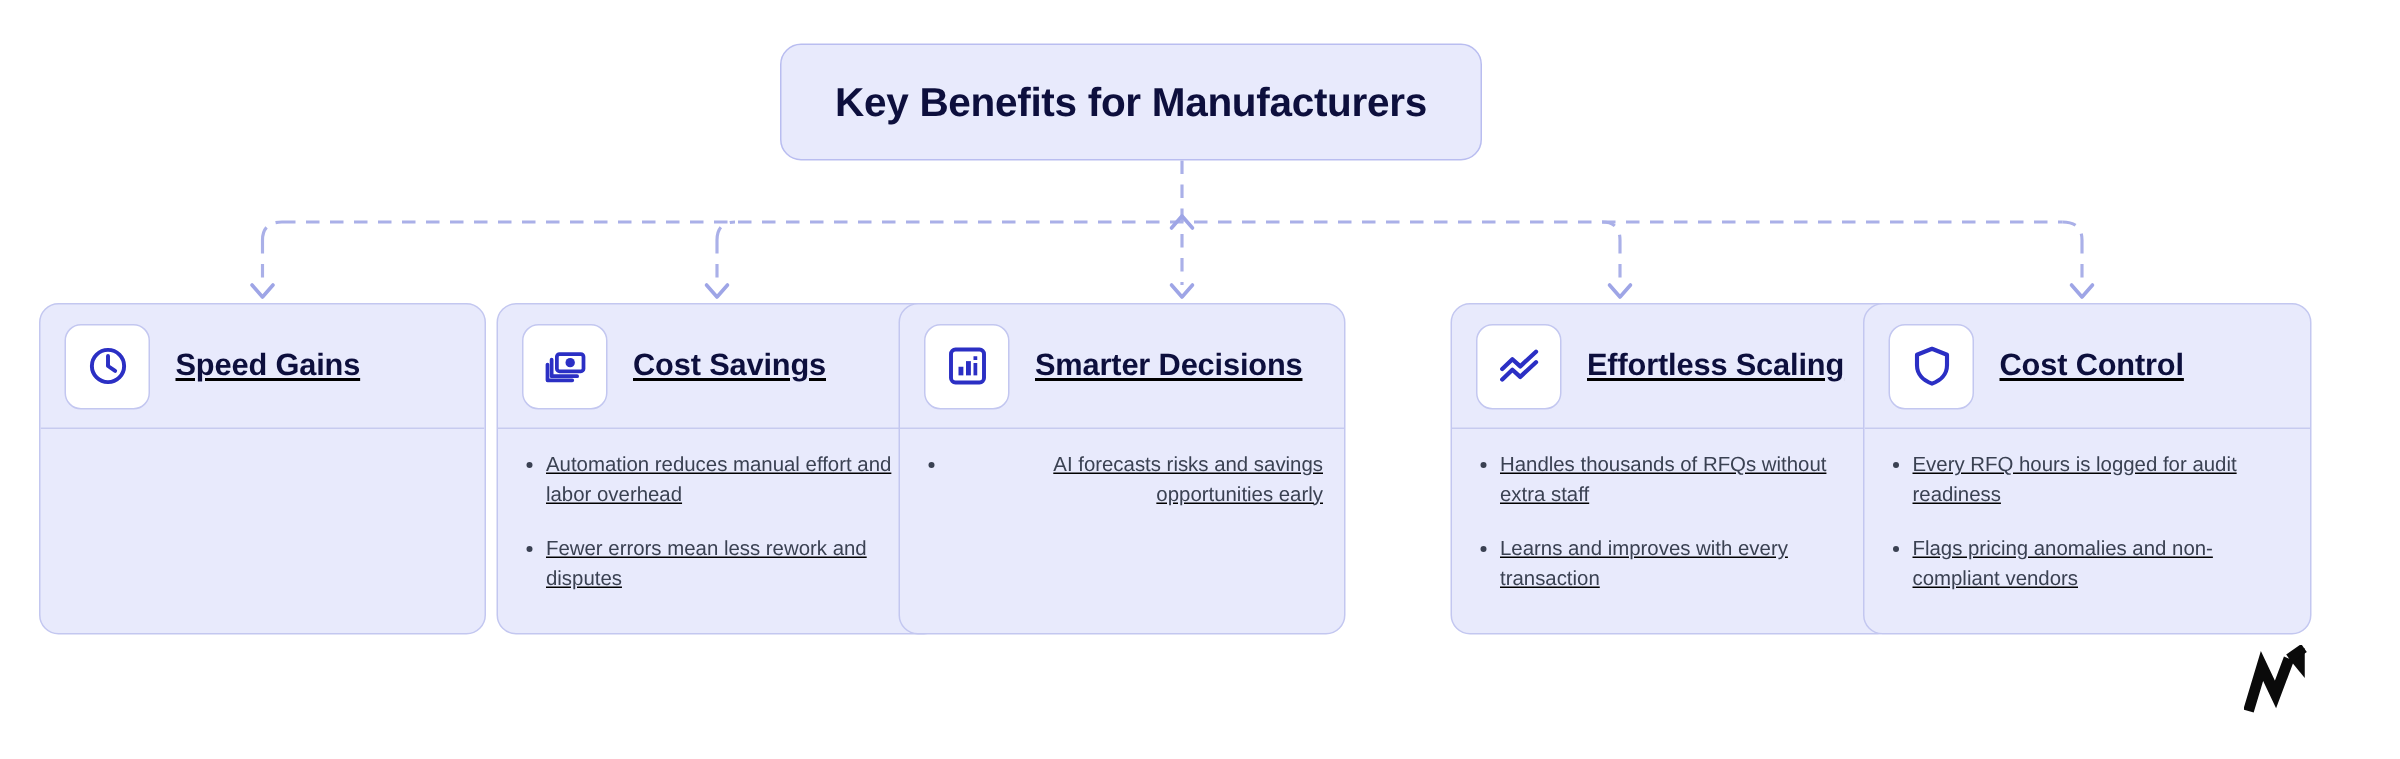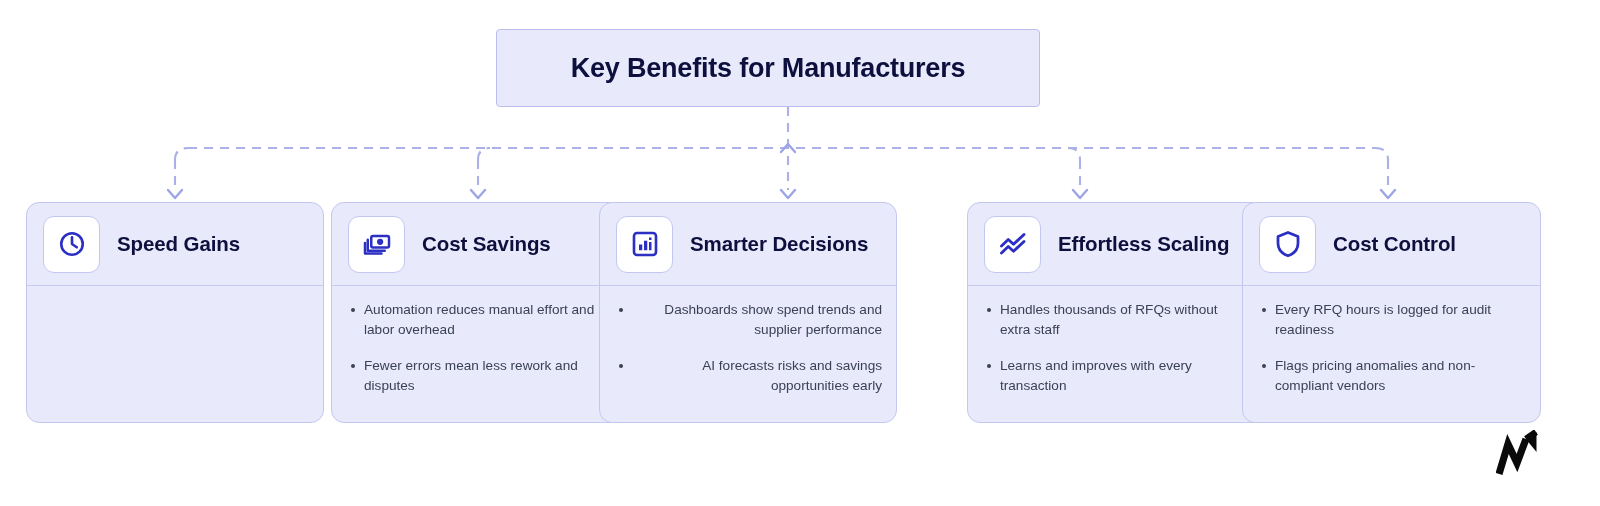--- a/index.html
+++ b/index.html
@@ -11,26 +11,26 @@
     position:relative;
   }
   #stage{position:relative;width:1600px;height:506px;}
 
   
   #connectors{position:absolute;left:0;top:0;width:1600px;height:506px;pointer-events:none;}
 
   
   .root-node{
     position:absolute;
-    left:496px;top:29px;
-    width:544px;height:78px;
+    left:520px;top:29px;
+    width:468px;height:78px;
     box-sizing:border-box;
     background:#e8eafc;
     border:1.6px solid #b9bdf0;
-    border-radius:4px;
+    border-radius:14px;
     display:flex;align-items:center;justify-content:center;
   }
   .root-title{
     font-size:27px;
     font-weight:bold;
     color:#0d0f3d;
     letter-spacing:-0.2px;
     white-space:nowrap;
   }
 
@@ -38,20 +38,21 @@
   .card{
     position:absolute;
     top:202px;
     width:298px;
     height:221px;
     box-sizing:border-box;
     background:#e8eafc;
     border:1.5px solid #c3c7f0;
     border-radius:13px;
     overflow:hidden;
+    text-decoration:underline;
   }
   .card-head{
     height:83px;
     box-sizing:border-box;
     display:flex;
     align-items:center;
     padding-left:16px;
     border-bottom:1.2px solid #c7cbef;
   }
   .icon-box{
@@ -186,21 +187,20 @@
           <rect x="7.2" y="12.4" width="2.6" height="4.6" fill="#2b2fc4" stroke="none"></rect>
           <rect x="11.2" y="9.4" width="2.6" height="7.6" fill="#2b2fc4" stroke="none"></rect>
           <rect x="15.2" y="6.8" width="2.0" height="2.0" fill="#2b2fc4" stroke="none"></rect>
           <rect x="15.2" y="10.4" width="2.0" height="6.6" fill="#2b2fc4" stroke="none"></rect>
         </svg>
       </div>
       <span class="card-title">Smarter Decisions</span>
     </div>
     <div class="card-body">
       <ul class="bullets">
-        <li>Dashboards show spend trends and supplier performance</li>
         <li>AI forecasts risks and savings opportunities early</li>
       </ul>
     </div>
   </div>
 
   <div class="card" style="left:967px;">
     <div class="card-head">
       <div class="icon-box">
         <svg width="30" height="30" viewBox="0 0 24 24" fill="none" stroke="#2b2fc4" stroke-width="2.3" stroke-linecap="round" stroke-linejoin="round">
           <path d="M2.8 13.6 L8.2 8.4 L12.4 12.2 L20.8 4.4"></path>

